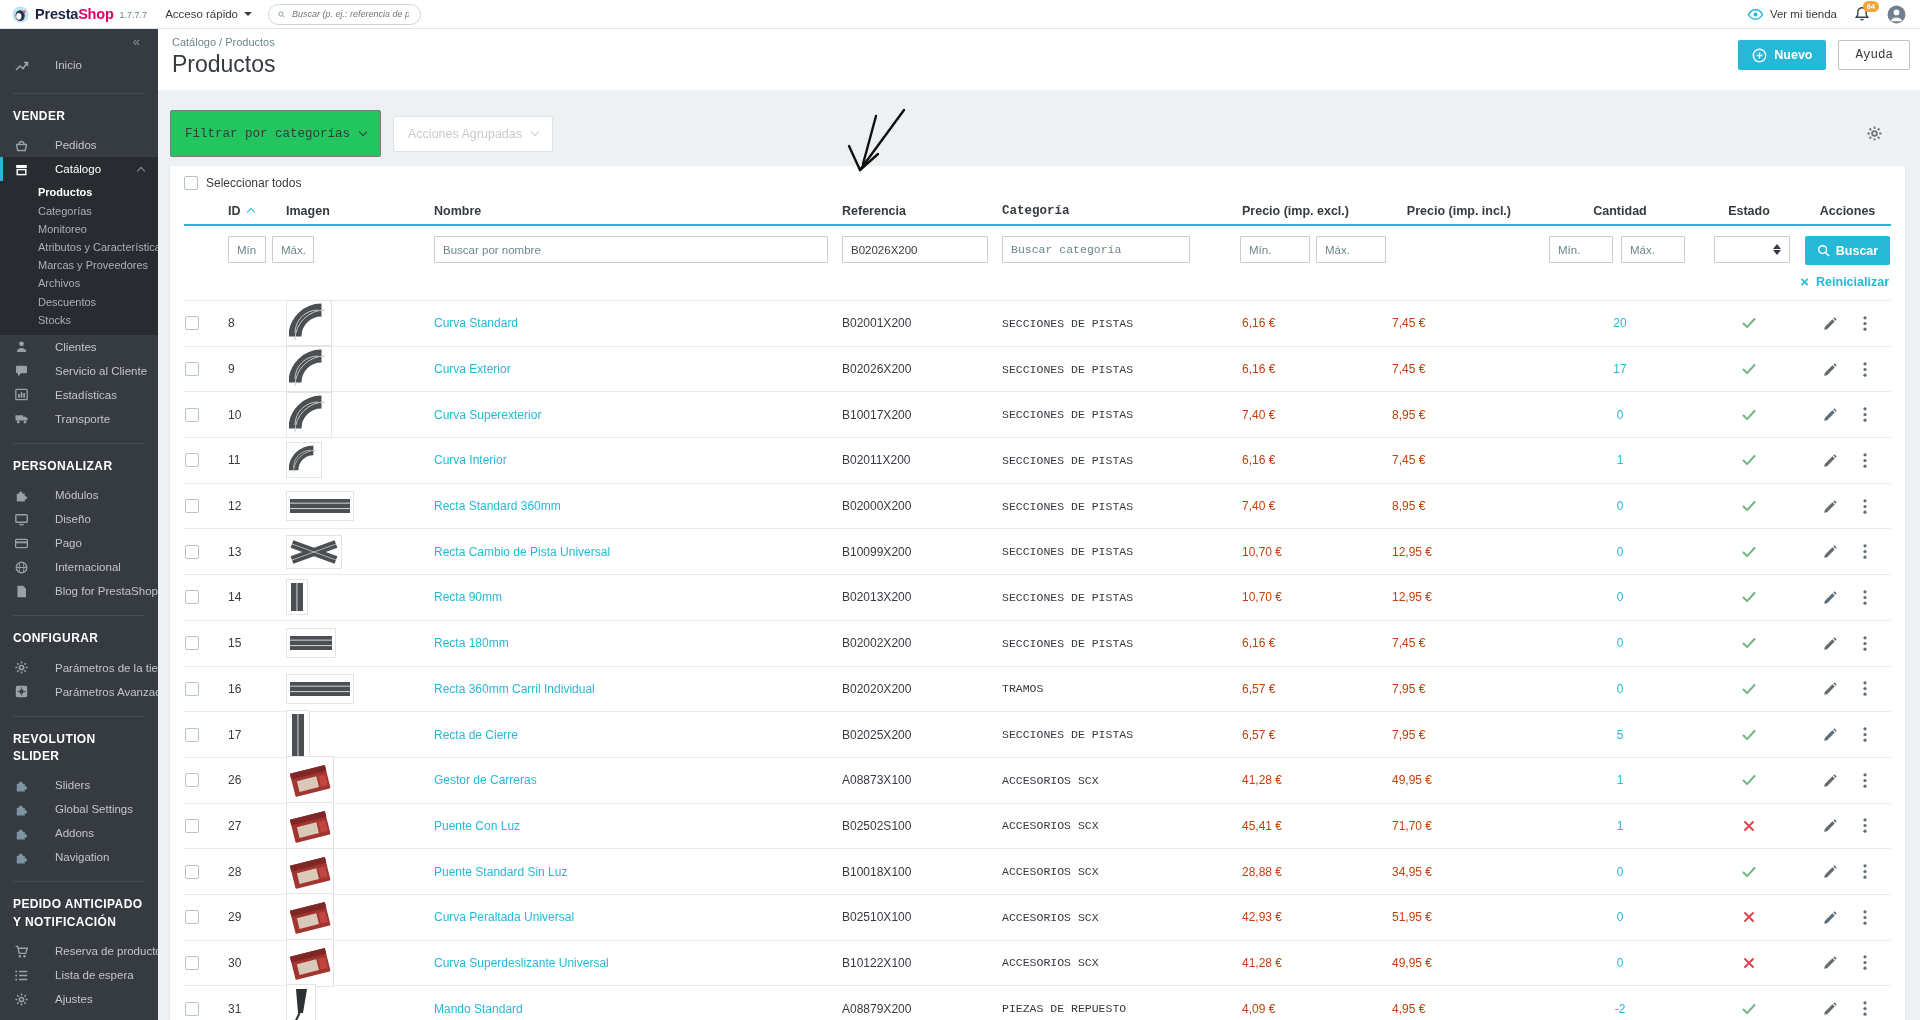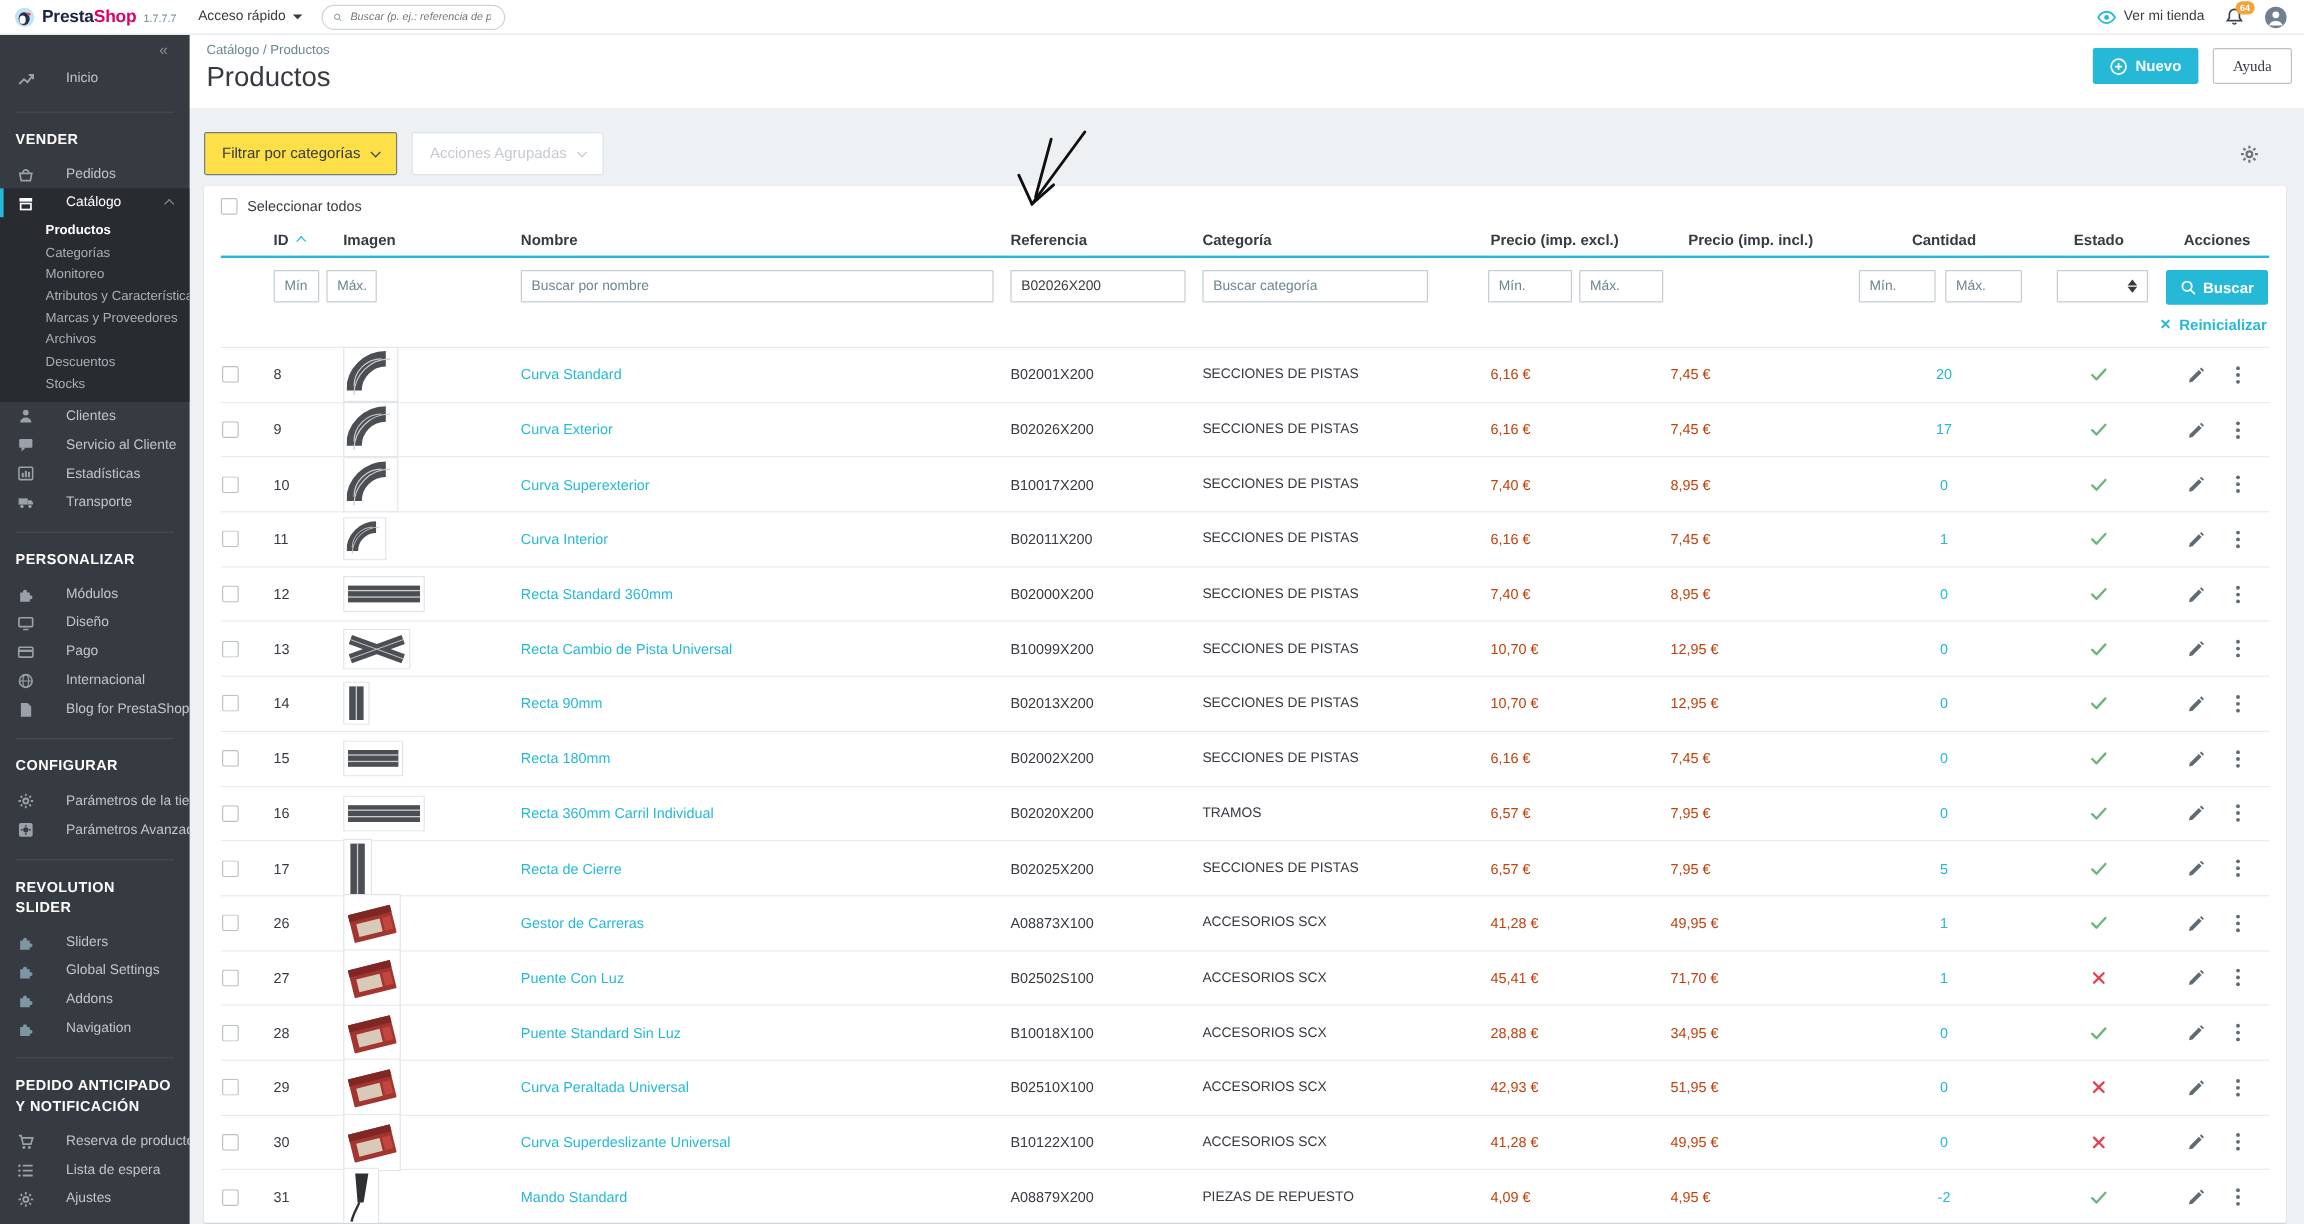--- a/index.html
+++ b/index.html
@@ -53,43 +53,43 @@
 
   
   .main{position:absolute;left:158px;top:29px;width:1762px;height:991px;}
   .page-header{background:#fff;height:61px;padding:7px 0 0 14px;position:relative;}
   .breadcrumb{font-size:11px;color:#6c868e;cursor:pointer;}
   .page-title{font-size:23px;font-weight:500;color:#363a41;margin-top:3px;}
   .hdr-buttons{position:absolute;top:11px;right:10px;display:flex;gap:12px;}
   .btn-new{display:flex;align-items:center;gap:7px;background:#25b9d7;color:#fff;border:none;height:30px;
            padding:0 14px;font-size:12.5px;font-weight:700;border-radius:2px;cursor:pointer;font-family:inherit;}
   .btn-help{background:#fff;color:#363a41;border:1px solid #bcc4c9;height:30px;padding:0 16px;
-            font-size:12.5px;border-radius:2px;cursor:pointer;font-family:Liberation Serif, serif;}
+            font-size:12.5px;border-radius:2px;cursor:pointer;font-family:Liberation Mono, monospace;}
 
   .content{height:930px;background:#eef1f3;padding:12px 0 0 12px;}
   .toolbar{display:flex;align-items:center;width:1735px;margin-top:8px;}
-  .btn-filtercat{display:flex;align-items:center;gap:10px;background:#fde047;border:1px solid #747d85;height:36px;
-                 padding:0 14px;font-size:12.5px;color:#363a41;border-radius:2px;cursor:pointer;font-family:Liberation Sans, sans-serif;}
+  .btn-filtercat{display:flex;align-items:center;gap:10px;background:#22c55e;border:1px solid #747d85;height:47px;
+                 padding:0 14px;font-size:12.5px;color:#363a41;border-radius:2px;cursor:pointer;font-family:Liberation Mono, monospace;}
   .btn-grouped{display:flex;align-items:center;gap:10px;background:#fff;border:1px solid #dfe3e6;height:36px;
                padding:0 14px;font-size:12.5px;color:#c6cbd0;border-radius:2px;margin-left:12px;cursor:default;font-family:inherit;}
   .toolbar-gear{margin-left:auto;margin-right:22px;cursor:pointer;display:flex;}
 
   .card{width:1735px;height:864px;background:#fff;margin-top:9px;border-radius:2px;
         box-shadow:0 1px 2px rgba(0,0,0,.12);padding:6px 14px 0;overflow:hidden;}
   .selectall{display:flex;align-items:center;gap:8px;height:22px;font-size:12px;color:#363a41;cursor:pointer;width:fit-content;}
   .cbx{width:14px;height:14px;border:1px solid #b9c2c9;border-radius:2px;background:#fff;display:inline-block;flex:none;}
 
   .thead{display:flex;align-items:center;height:28px;border-bottom:2px solid #25b9d7;margin-top:4px;}
   .hc{font-size:12.5px;font-weight:700;color:#363a41;padding-left:6px;white-space:nowrap;}
   .col-cb{width:38px;padding-left:0;}
   .col-id{width:58px;}
   .col-img{width:148px;}
   .col-nm{width:408px;}
   .col-rf{width:160px;}
-  .col-ct{width:240px;}
+  .col-ct{width:240px;font-family:Liberation Mono, monospace;}
   .col-pe{width:150px;}
   .col-pi{width:160px;}
   .col-qt{width:148px;}
   .col-st{width:110px;}
   .col-ac{width:87px;}
   .hc.col-pe{text-align:right;padding-right:55px;}
   .hc.col-pi{text-align:right;padding-right:35px;}
   .hc.col-qt,.hc.col-st,.hc.col-ac{text-align:center;padding-left:0;}
   .sorticon{color:#25b9d7;margin-left:7px;display:inline-block;}
 

